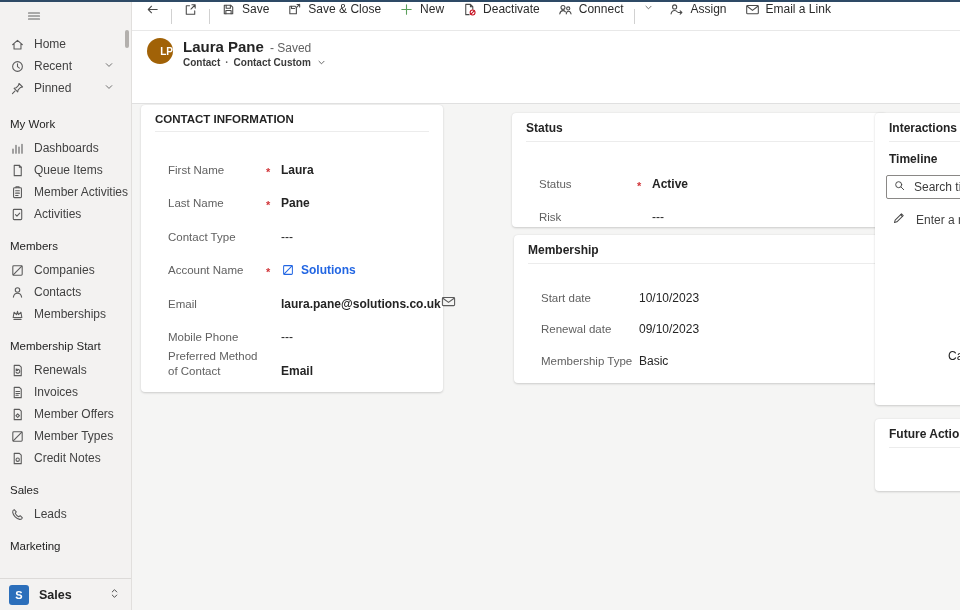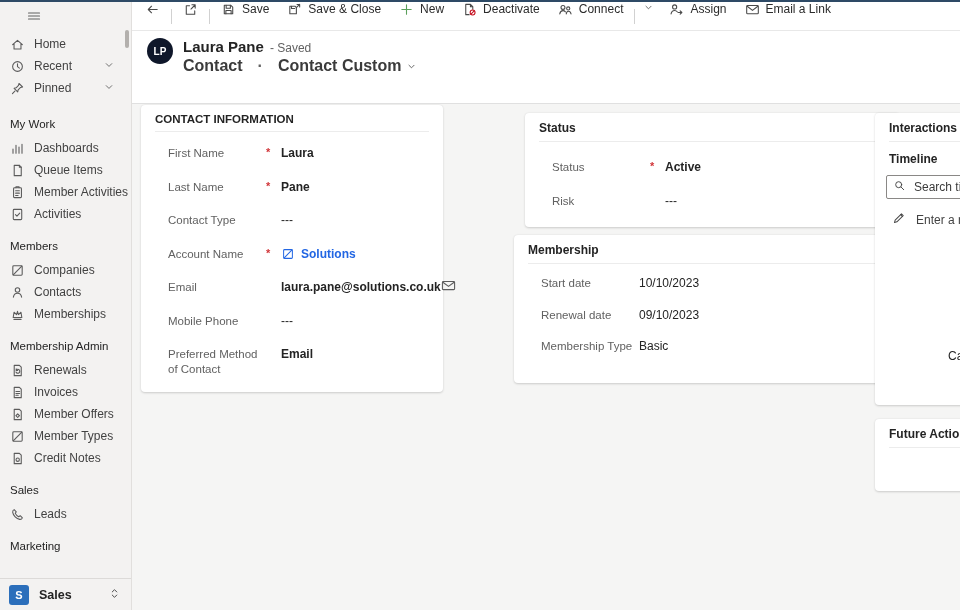--- a/index.html
+++ b/index.html
@@ -43,50 +43,50 @@
   .cmd-chev{padding:0 6px}
   .cmd-chev .ic{width:11px;height:11px}
   .cmd-divider{width:1px;height:15px;background:#d1d1d1;margin:0 2px;flex:none}
 
   
   .rec-head{height:72px;background:#fff;border-bottom:1px solid #e0e0e0;position:relative}
   .avatar{position:absolute;left:15px;top:7px;width:26px;height:26px;border-radius:50%;
           color:#fff;font-size:10px;font-weight:bold;display:flex;align-items:center;justify-content:center}
   .rec-title{position:absolute;left:51px;top:7px;font-size:15px;font-weight:bold;white-space:nowrap}
   .rec-saved{font-size:12px;color:#616161;font-weight:normal;margin-left:6px}
-  .rec-sub{position:absolute;left:51px;top:26px;font-size:16px;font-weight:bold;color:#3b3b3b;
-           display:flex;align-items:center;gap:15px}
+  .rec-sub{position:absolute;left:51px;top:26px;font-size:10px;font-weight:bold;color:#3b3b3b;
+           display:flex;align-items:center;gap:5px}
   .rec-sub .ic{width:11px;height:11px;color:#424242}
   .rec-sub .dot{color:#616161}
   .tabs{position:absolute;left:14px;bottom:0;display:flex;gap:15px;font-size:13px;color:#424242}
   .tab{padding:5px 2px 9px;position:relative;display:flex;align-items:center;gap:5px;cursor:pointer}
   .tab .ic{width:11px;height:11px}
   .tab.active{font-weight:bold;color:#242424}
   .tab.active::after{content:"";position:absolute;left:0;right:0;bottom:3px;height:2px;border-radius:2px}
 
   
   .content{position:absolute;top:102px;left:0;right:0;bottom:0;background:#f5f5f4;overflow:hidden}
   .card{position:absolute;background:#fff;border-radius:4px;
         box-shadow:0 0.6px 1.8px rgba(0,0,0,.10),0 1px 3px rgba(0,0,0,.08)}
   .card-hd{margin:0 14px;padding:8px 0 6px;font-size:12px;font-weight:bold;color:#242424;
            border-bottom:1px solid #ececec;white-space:nowrap}
   .rows{padding:12px 14px 0 27px}
-  .frow{display:flex;align-items:flex-start;min-height:33.5px;font-size:12px}
+  .frow{display:flex;align-items:flex-end;min-height:33.5px;font-size:12px}
   .flabel{width:98px;flex:none;color:#616161;font-size:11.5px;line-height:15px;padding-top:2px}
   .fstar{width:15px;flex:none;color:#d13438;font-size:11px;padding-top:2px;font-weight:bold}
   .fvalue{color:#242424;line-height:16px;padding-top:1px}
   .fvalue.bold{font-weight:bold}
   .fvalue.link{font-weight:bold;display:flex;align-items:center;gap:6px;cursor:pointer}
   .fvalue.link .ic{width:14px;height:14px}
   .ftrail{margin-left:auto;color:#5b5b5b}
   .ftrail .ic{width:15px;height:15px}
 
   #card-contact{left:9px;top:1px;width:302px;height:287px}
   #card-contact .rows .frow:nth-child(-n+6){min-height:33.5px}
-  #card-status{left:393px;top:9px;width:375px;height:114px}
+  #card-status{left:380px;top:9px;width:375px;height:114px}
   #card-status .rows{padding-top:16px}
   #card-membership{left:382px;top:131px;width:386px;height:148px}
   #card-membership .rows{padding-top:10px}
   #card-membership .frow{min-height:31.5px}
   #card-interactions{left:743px;top:9px;width:248px;height:292px}
   #card-future{left:743px;top:315px;width:248px;height:72px}
 
   .tl-label{margin:10px 14px 0;font-size:12px;font-weight:bold}
   .tl-search{margin:9px 14px 0 11px;height:22px;border:1px solid #8a8886;border-radius:2px;
              display:flex;align-items:center;gap:6px;padding:0 6px;background:#fff;width:220px}
@@ -181,21 +181,21 @@
         </svg>
         <span>Contacts</span>
       </div>
       <div class="nav-item">
         <svg class="ic" viewBox="0 0 16 16" fill="none" stroke="currentColor" stroke-width="1.15" stroke-linecap="round" stroke-linejoin="round">
           <path d="M3.4 11.2L4.3 5.6 7 8.1 8 4.6l1 3.5 2.7-2.5.9 5.6z"></path>
           <path d="M4.2 13.2h7.6"></path>
         </svg>
         <span>Memberships</span>
       </div>
-      <div class="nav-sec">Membership Admin</div>
+      <div class="nav-sec">Membership Start</div>
       <div class="nav-item">
         <svg class="ic" viewBox="0 0 16 16" fill="none" stroke="currentColor" stroke-width="1.15" stroke-linecap="round" stroke-linejoin="round">
           <path d="M4.5 2.5H10L12 4.5v9H4.5z"></path>
           <path d="M6.4 9.6a2.1 2.1 0 1 0 .4-2.2M6.6 6.3v1.6h1.6"></path>
         </svg>
         <span>Renewals</span>
       </div>
       <div class="nav-item">
         <svg class="ic" viewBox="0 0 16 16" fill="none" stroke="currentColor" stroke-width="1.15" stroke-linecap="round" stroke-linejoin="round">
           <path d="M4.5 2.5H10L12 4.5v9H4.5z"></path>
@@ -313,21 +313,21 @@
       <button class="cmd-btn">
         <svg class="ic" viewBox="0 0 16 16" fill="none" stroke="currentColor" stroke-width="1.15" stroke-linecap="round" stroke-linejoin="round">
           <rect x="1.8" y="3.8" width="12.4" height="8.8" rx="1"></rect>
           <path d="M2.3 4.5L8 8.9l5.7-4.4"></path>
         </svg>
         <span>Email a Link</span>
       </button>
     </div>
 
   <div class="rec-head">
-    <div class="avatar" id="avatar" style="background: #0f172a;">
+    <div class="avatar" id="avatar" style="background: #a16207; justify-content: flex-end;">
       <span>LP</span>
     </div>
     <div class="rec-title">
       <span>Laura Pane</span><span class="rec-saved">- Saved</span>
     </div>
     <div class="rec-sub">
       <span>Contact</span>
       <span class="dot">·</span>
       <span id="form-selector" style="display:flex;align-items:center;gap:5px;cursor:pointer">
         <span>Contact Custom</span>

